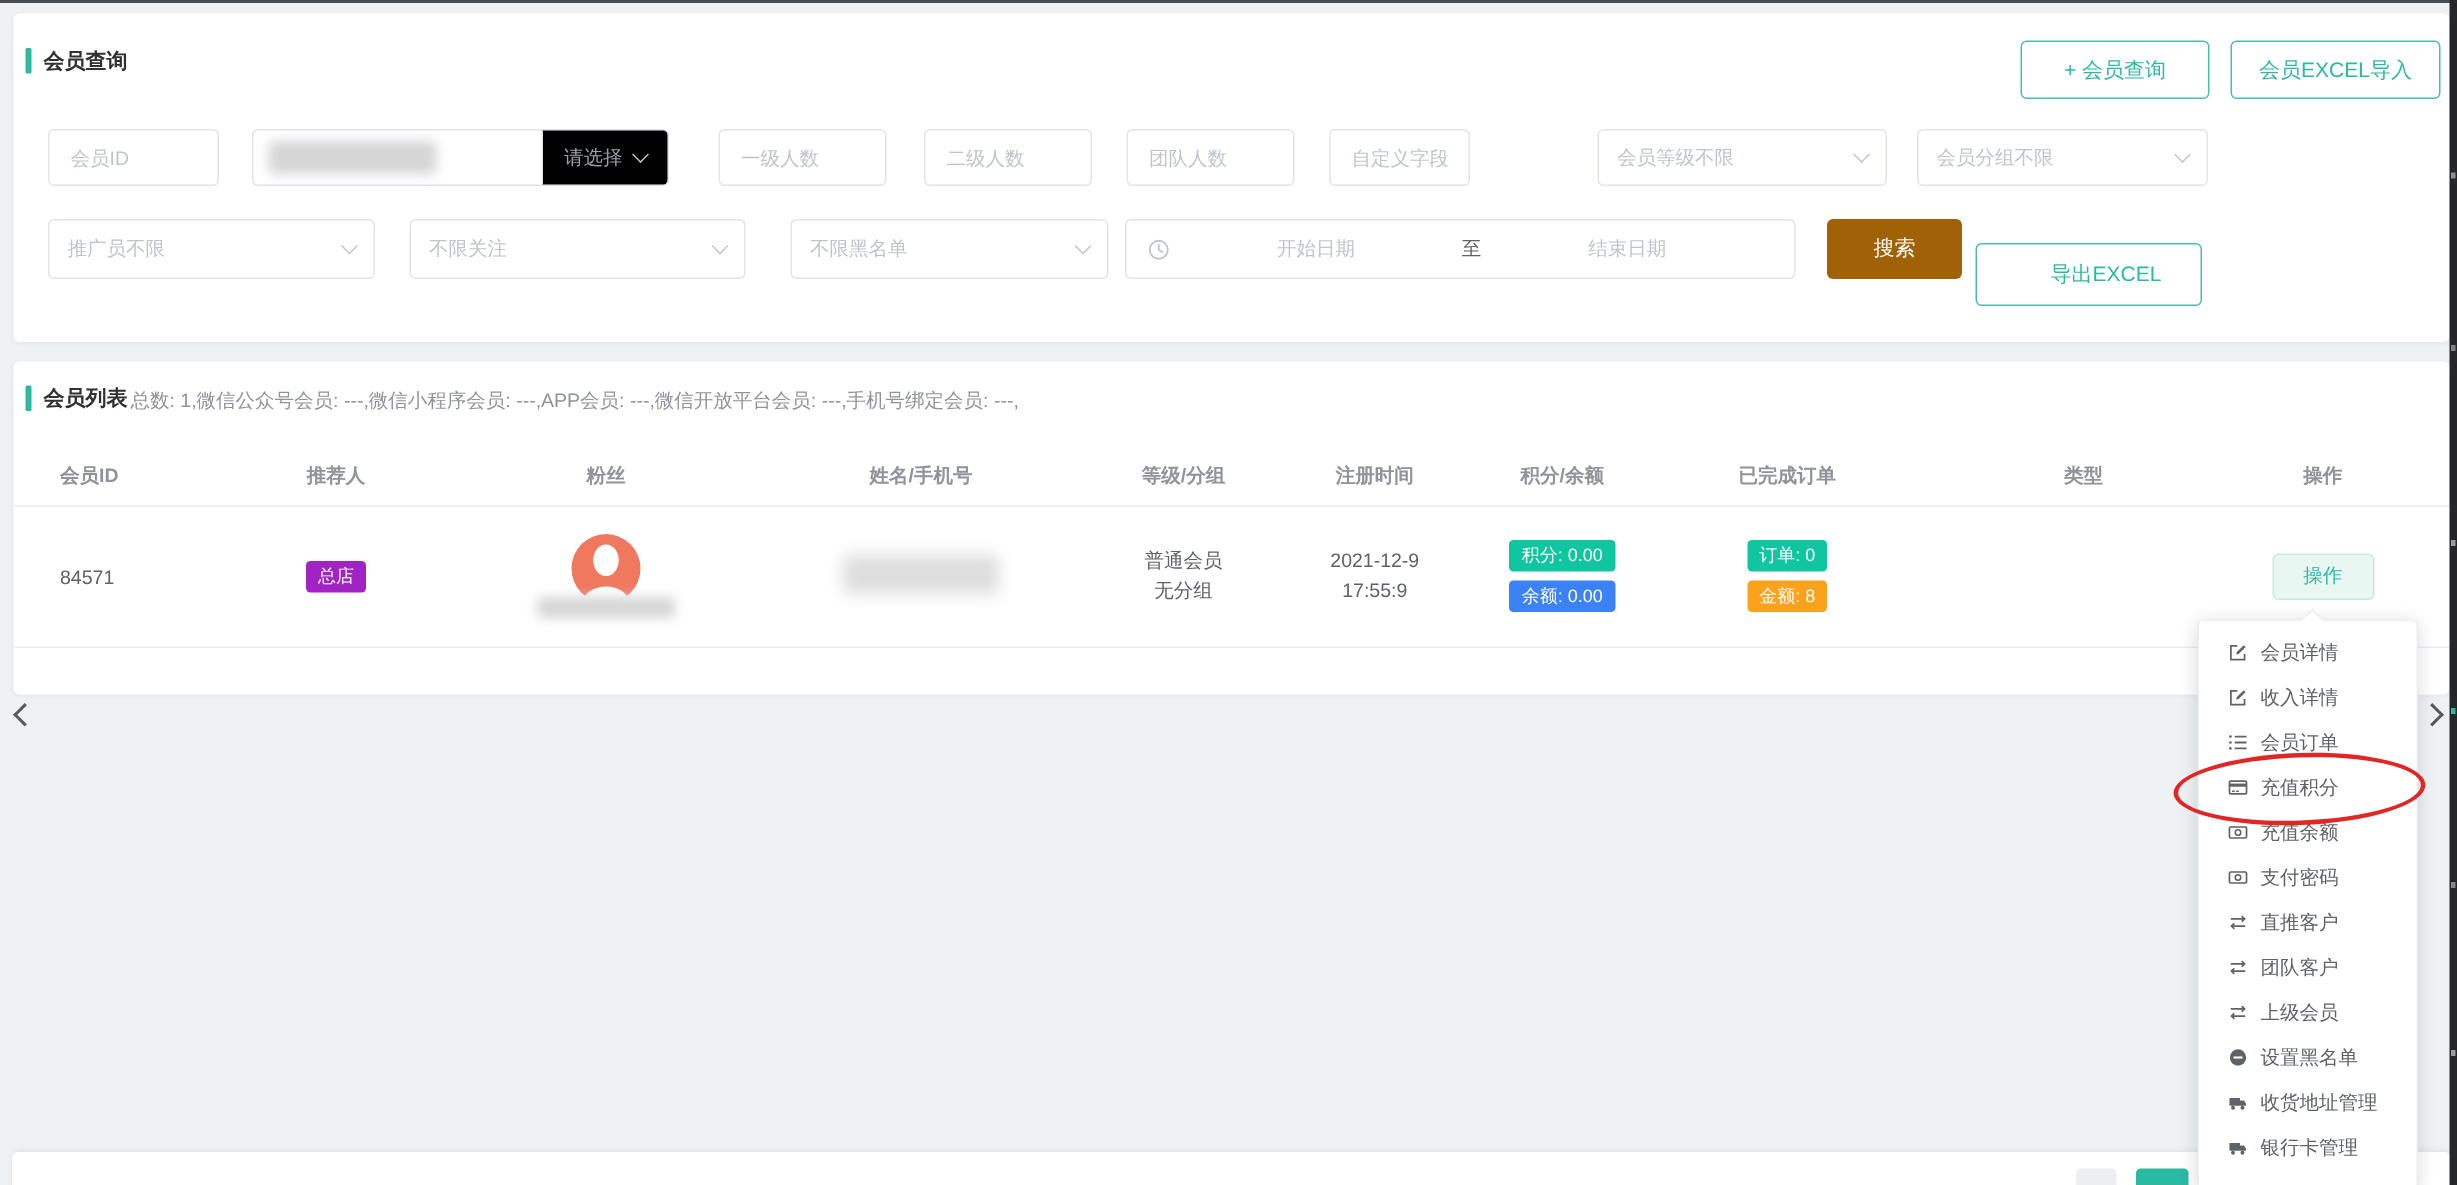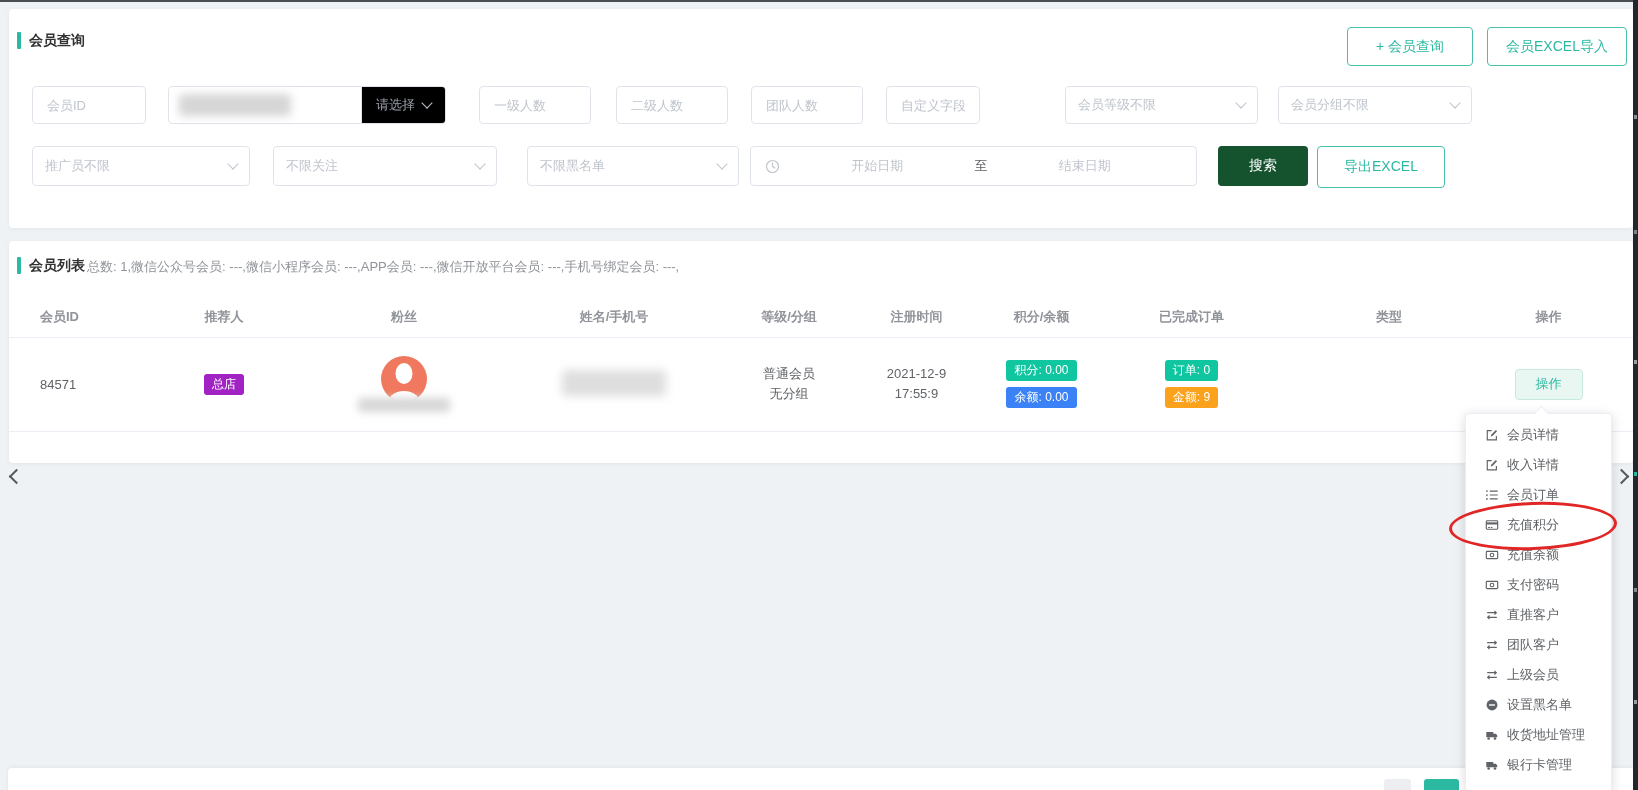--- a/index.html
+++ b/index.html
@@ -9,21 +9,21 @@
     font-family:"Liberation Sans","DejaVu Sans",sans-serif;
     -webkit-font-smoothing:antialiased;
   }
   .abs{position:absolute;box-sizing:border-box;}
   .card{position:absolute;background:#fff;border-radius:4px;box-shadow:0 1px 4px rgba(0,0,0,.05);box-sizing:border-box;}
   .sec-bar{position:absolute;width:4px;height:17px;background:#2cb9a2;border-radius:1px;}
   .sec-title{position:absolute;font-size:14px;font-weight:bold;color:#303133;line-height:17px;}
   .btn-outline{position:absolute;display:flex;align-items:center;justify-content:center;
     border:1px solid #46c0ab;border-radius:4px;color:#2cb9a2;font-size:14px;background:#fff;cursor:pointer;}
   .btn-fill{position:absolute;display:flex;align-items:center;justify-content:center;
-    background:#14532d;border-radius:4px;color:#fff;font-size:14px;cursor:pointer;border:none;}
+    background:#a16207;border-radius:4px;color:#fff;font-size:14px;cursor:pointer;border:none;}
   .tb{position:absolute;height:38px;border:1px solid #e0e4ea;border-radius:4px;background:#fff;
     display:flex;align-items:center;padding:0 12px;color:#bfc4cc;font-size:13px;box-sizing:border-box;}
   .tb input{border:none;outline:none;width:100%;font-size:13px;color:#606266;background:transparent;font-family:inherit;}
   .tb input::placeholder{color:#bfc4cc;}
   .sel{justify-content:space-between;cursor:pointer;}
   .chev{width:7px;height:7px;border-right:1.5px solid #c0c4cc;border-bottom:1.5px solid #c0c4cc;
     transform:rotate(45deg);display:inline-block;margin-top:-4px;flex:0 0 auto;}
   .grp{position:absolute;height:38px;display:flex;border:1px solid #e0e4ea;border-radius:4px;background:#fff;box-sizing:border-box;}
   .grp .gin{width:187px;display:flex;align-items:center;padding:0 10px;position:relative;}
   .grp .gapp{width:90px;background:#000000;border-left:1px solid #e0e4ea;border-radius:0 3px 3px 0;
@@ -117,21 +117,21 @@
     <svg width="15" height="15" viewBox="0 0 16 16">
       <circle cx="8" cy="8" r="6.4" fill="none" stroke="#c0c4cc" stroke-width="1.3"></circle>
       <path d="M8 4.5V8l2.4 1.6" fill="none" stroke="#c0c4cc" stroke-width="1.3" stroke-linecap="round"></path>
     </svg>
     <span style="flex:1;text-align:center;">开始日期</span>
     <span style="color:#5f6266;">至</span>
     <span style="flex:1;text-align:center;">结束日期</span>
   </div>
 
   <div class="btn-fill" style="left:1209px;top:137px;width:90px;height:40px;">搜索</div>
-  <div class="btn-outline" style="left:1308px;top:137px;width:126px;height:40px;">导出EXCEL</div>
+  <div class="btn-outline" style="left:1308px;top:153px;width:126px;height:40px;padding-left:23px;">导出EXCEL</div>
 </div>
 
 <div class="card" style="left:9px;top:241px;width:1624px;height:222px;">
   <div class="sec-bar" style="left:8px;top:16px;"></div>
   <div class="sec-title" style="left:20px;top:16px;">会员列表</div>
 
   <div class="abs" style="left:78px;top:17px;display:flex;gap:0;font-size:13px;color:#909399;white-space:nowrap;">
     <span>总数: 1,</span>
     <span>微信公众号会员: ---,</span>
     <span>微信小程序会员: ---,</span>
@@ -189,21 +189,21 @@
     <div class="ccell">
       <div style="display:inline-flex;flex-direction:column;gap:6px;align-items:center;">
         <span class="bdg" style="background:#0fc6a0;">积分: 0.00</span>
         <span class="bdg" style="background:#3b82f6;">余额: 0.00</span>
       </div>
     </div>
 
     <div class="ccell">
       <div style="display:inline-flex;flex-direction:column;gap:6px;align-items:center;">
         <span class="bdg" style="background:#0fc6a0;">订单: 0</span>
-        <span class="bdg" style="background:#fba21d;">金额: 9</span>
+        <span class="bdg" style="background:#fba21d;">金额: 8</span>
       </div>
     </div>
 
     <div class="ccell"></div>
 
     <div class="ccell" style="padding-right:40px;">
       <span style="display:inline-flex;align-items:center;justify-content:center;width:68px;height:31px;background:#e9f7f2;border:1px solid #c7e9de;border-radius:4px;color:#2cb9a2;font-size:13px;cursor:pointer;box-sizing:border-box;">操作</span>
     </div>
   </div>
 

